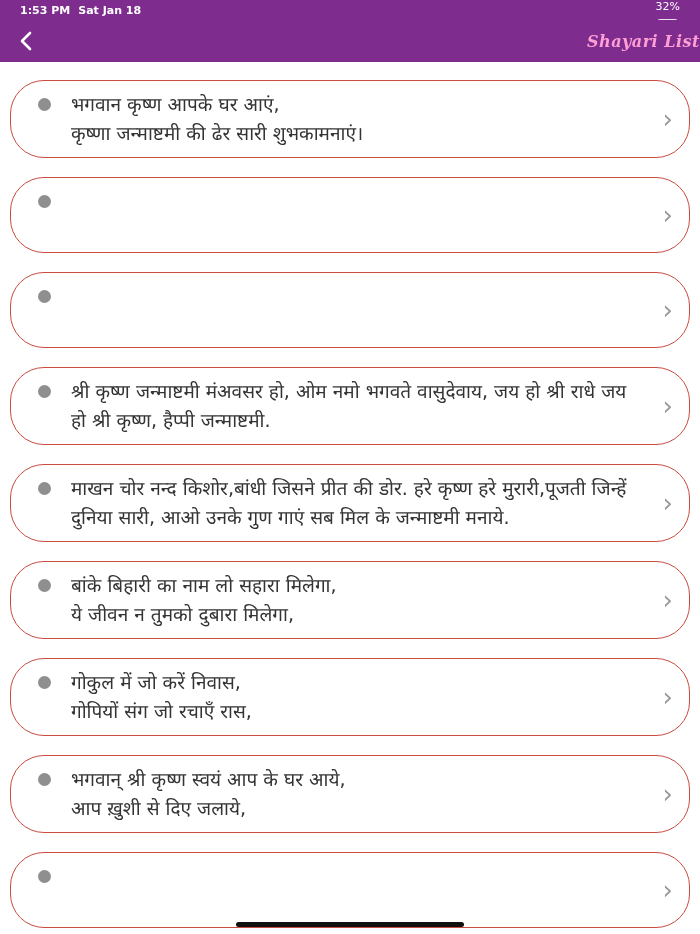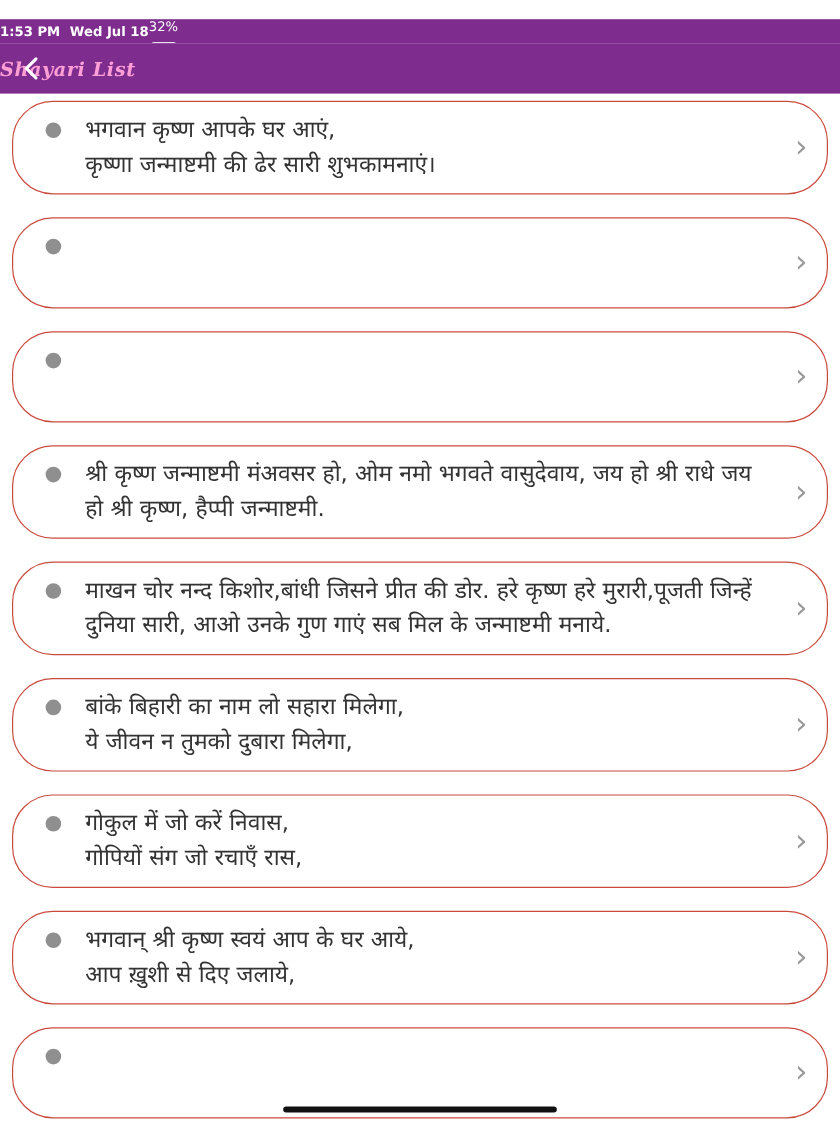--- a/index.html
+++ b/index.html
@@ -3,51 +3,51 @@
 <meta charset="utf-8">
 <style>
   * { margin:0; padding:0; box-sizing:border-box; }
   html,body { width:700px; height:934px; background:#fff; }
   body { font-family:"DejaVu Sans", sans-serif; }
   .screen { position:relative; width:700px; height:934px; background:#ffffff; overflow:hidden; }
 
   
   .statusbar {
     height:20px; background:#7e2d8f; color:#ffffff;
-    display:flex; align-items:center; justify-content:flex-start;
-    padding:0 0; font-size:11px; font-weight:bold;margin-top:16px;
+    display:flex; align-items:center; justify-content:space-between;
+    padding:0 20px; font-size:11px; font-weight:bold;
   }
   .sb-left { display:flex; gap:8px; align-items:center; }
   .sb-right { display:flex; gap:6px; align-items:center; font-weight:normal;flex-direction:column; }
   .wifi svg { display:block; }
   .battery { position:relative; display:inline-block; width:21px; height:10px;
     border:1px solid rgba(255,255,255,.85); border-radius:2.5px; }
   .battery-fill { position:absolute; left:1px; top:1px; bottom:1px; width:32%;
     background:#ffffff; border-radius:1px; }
   .battery-nub { display:inline-block; width:2px; height:4px;
     background:rgba(255,255,255,.85); border-radius:0 1px 1px 0; margin-left:1px; }
 
   
   .navbar {
     position:relative; height:42px; background:#7e2d8f;
-    display:flex; align-items:center; justify-content:flex-start;
+    display:flex; align-items:center; justify-content:flex-end;
   }
   .back-btn { position:absolute; left:14px; top:50%; transform:translateY(-50%);
     width:26px; height:26px; display:flex; align-items:center; justify-content:center; cursor:pointer; }
   .nav-title {
     color:#ff9fd6; font-family:"DejaVu Serif", serif; font-style:italic;
     font-weight:bold; font-size:16px; letter-spacing:.5px;
   }
 
   
   .list { padding:6px 10px 0 10px; }
   .card {
     position:relative; border:1px solid #c94b3e; border-radius:34px;
     background:#ffffff; margin-bottom:19px;
-    padding:9px 42px 9px 60px; min-height:76px; cursor:pointer;
+    padding:9px 42px 9px 60px; min-height:76px; cursor:pointer;margin-top:12px;
   }
   .bullet {
     position:absolute; left:27px; top:17px; width:13px; height:13px;
     border-radius:50%; background:#8f8f8f;
   }
   .card-text {
     font-size:19px; line-height:29px; color:#333333; white-space:pre-line;
   }
   .chev {
     position:absolute; right:16px; top:50%; transform:translateY(-50%);
@@ -61,21 +61,21 @@
   }
 </style>
 </head>
 <body>
 
 <div class="screen">
 
   <div class="statusbar">
     <div class="sb-left">
       <span>1:53 PM</span>
-      <span>Wed Jul 18</span>
+      <span>Sat Jan 18</span>
     </div>
     <div class="sb-right">
       <span class="wifi">
         <svg width="16" height="12" viewBox="0 0 16 12">
           <path d="M1.5 4.2 A 9.2 9.2 0 0 1 14.5 4.2" stroke="#fff" stroke-width="1.6" fill="none"></path>
           <path d="M3.8 6.8 A 6 6 0 0 1 12.2 6.8" stroke="#fff" stroke-width="1.6" fill="none"></path>
           <path d="M6.1 9.3 A 2.8 2.8 0 0 1 9.9 9.3" stroke="#fff" stroke-width="1.6" fill="none"></path>
           <circle cx="8" cy="10.6" r="1.2" fill="#fff"></circle>
         </svg>
       </span>

